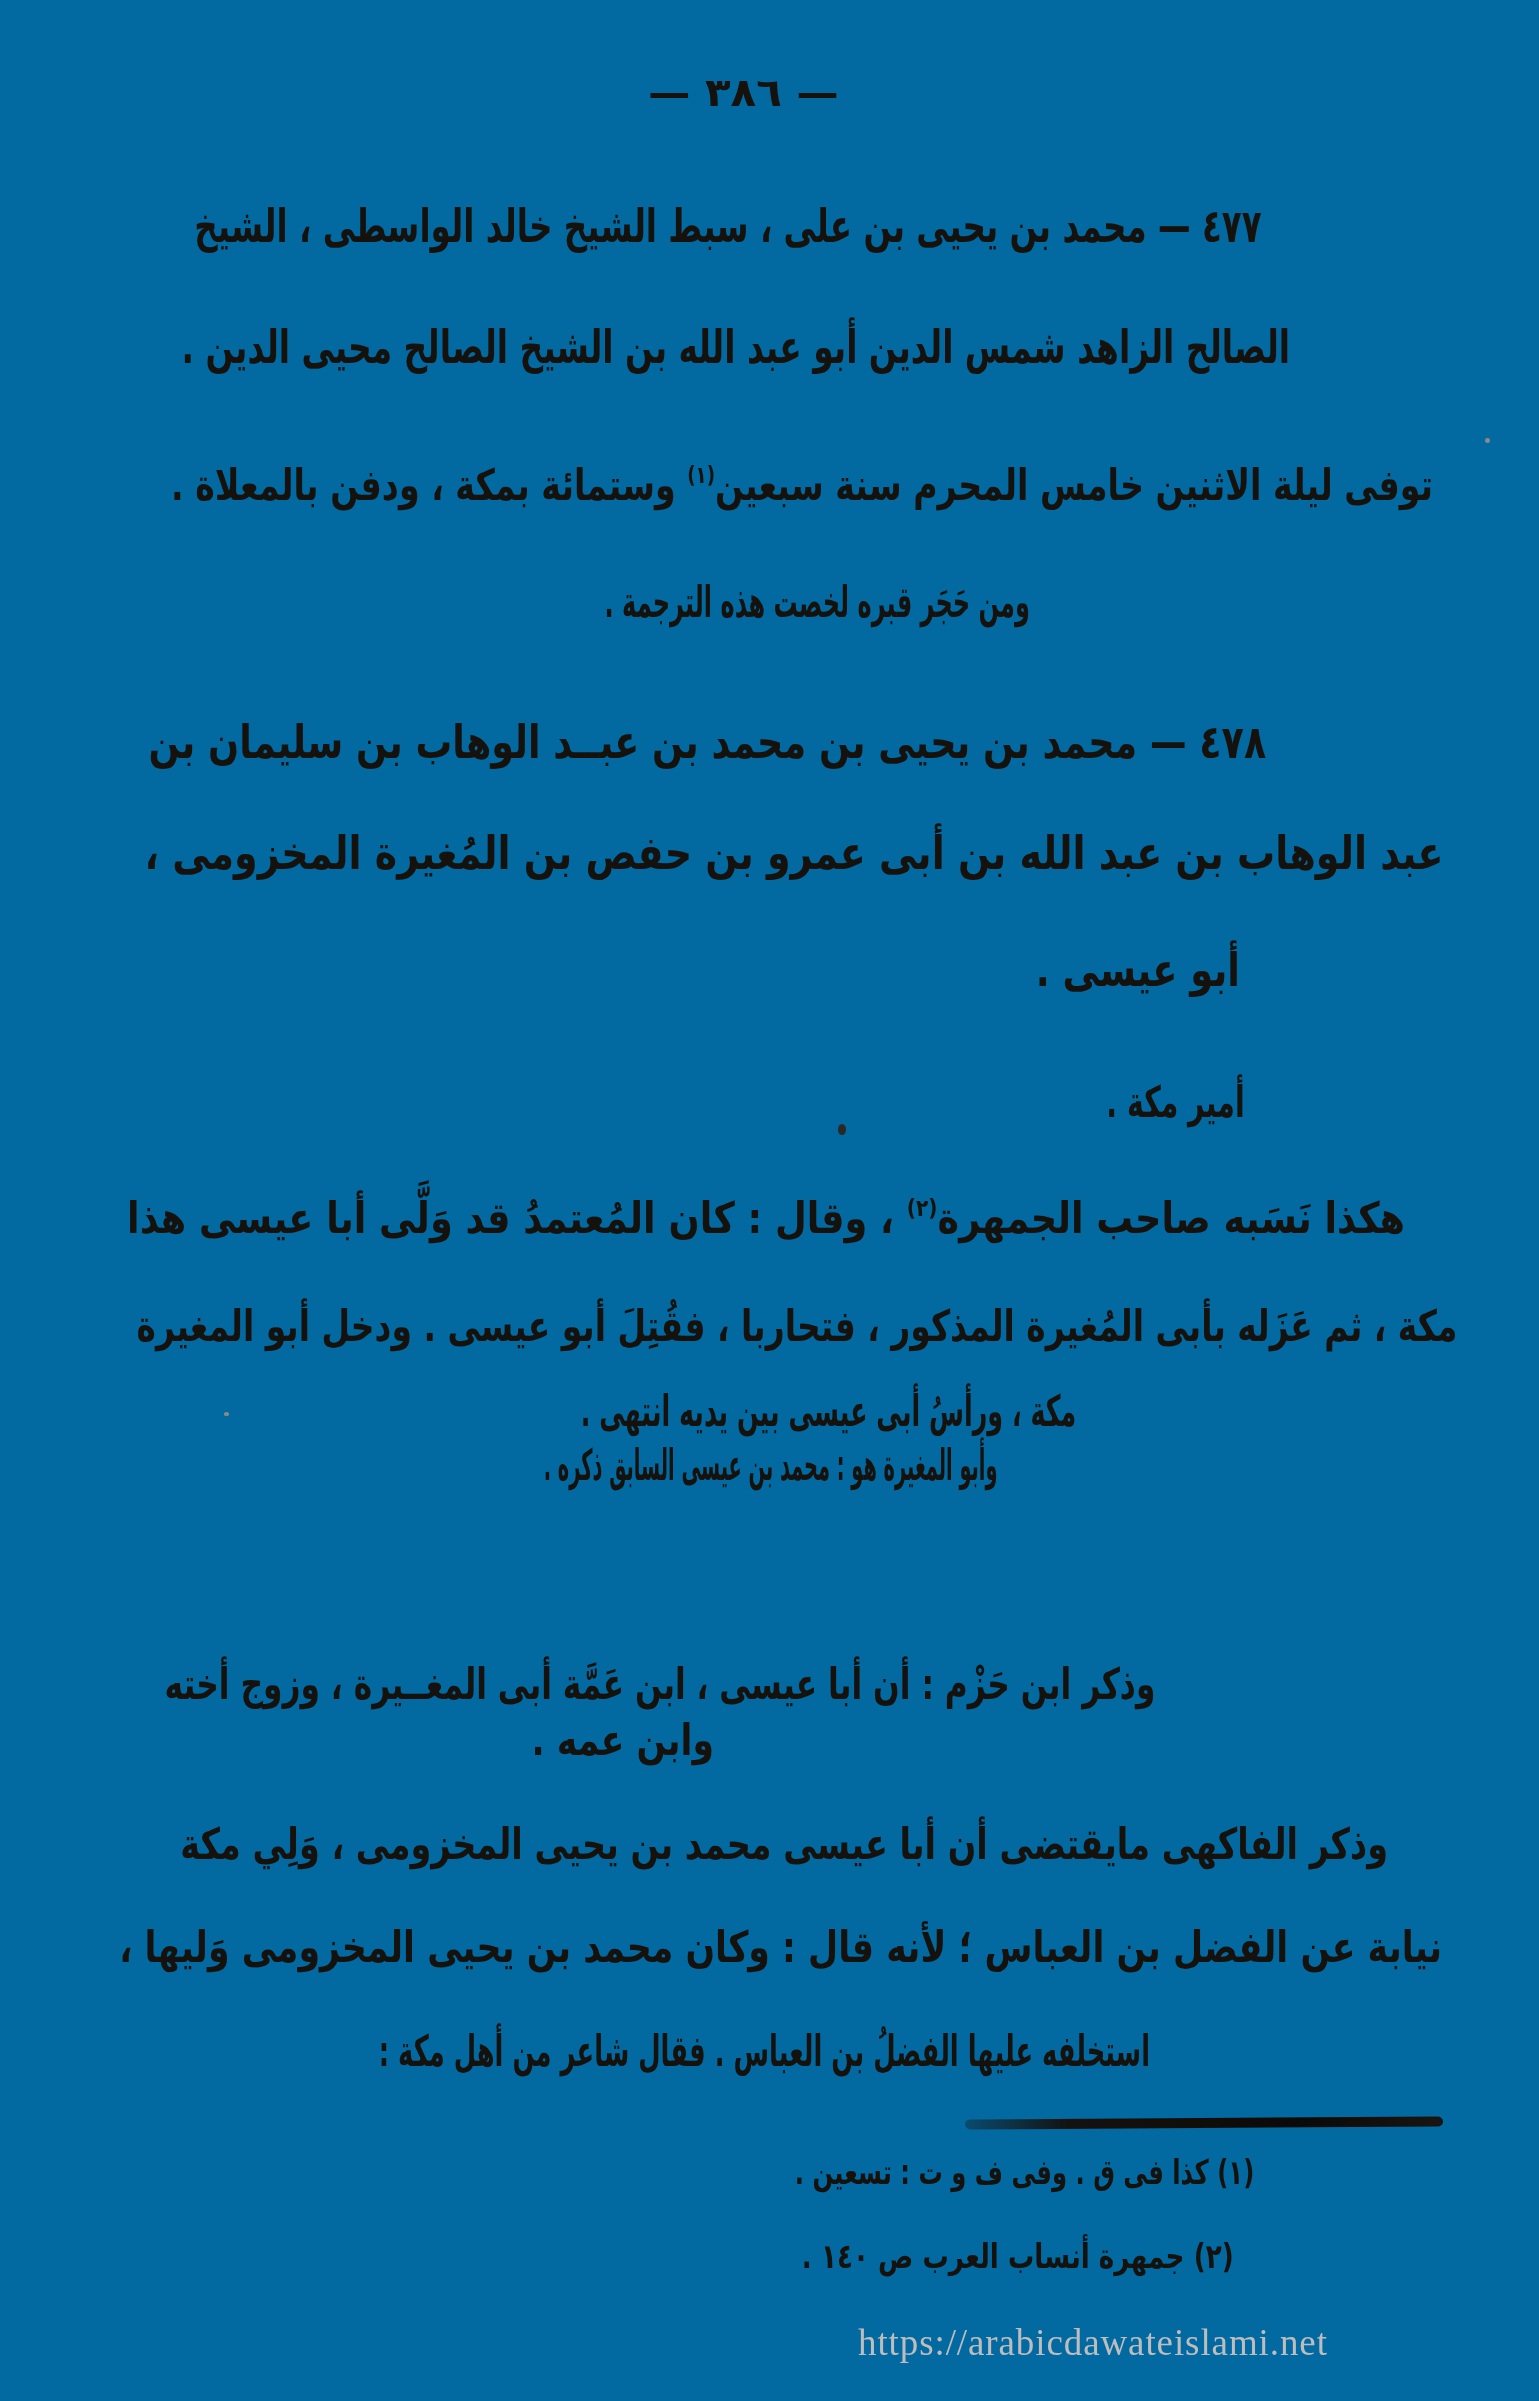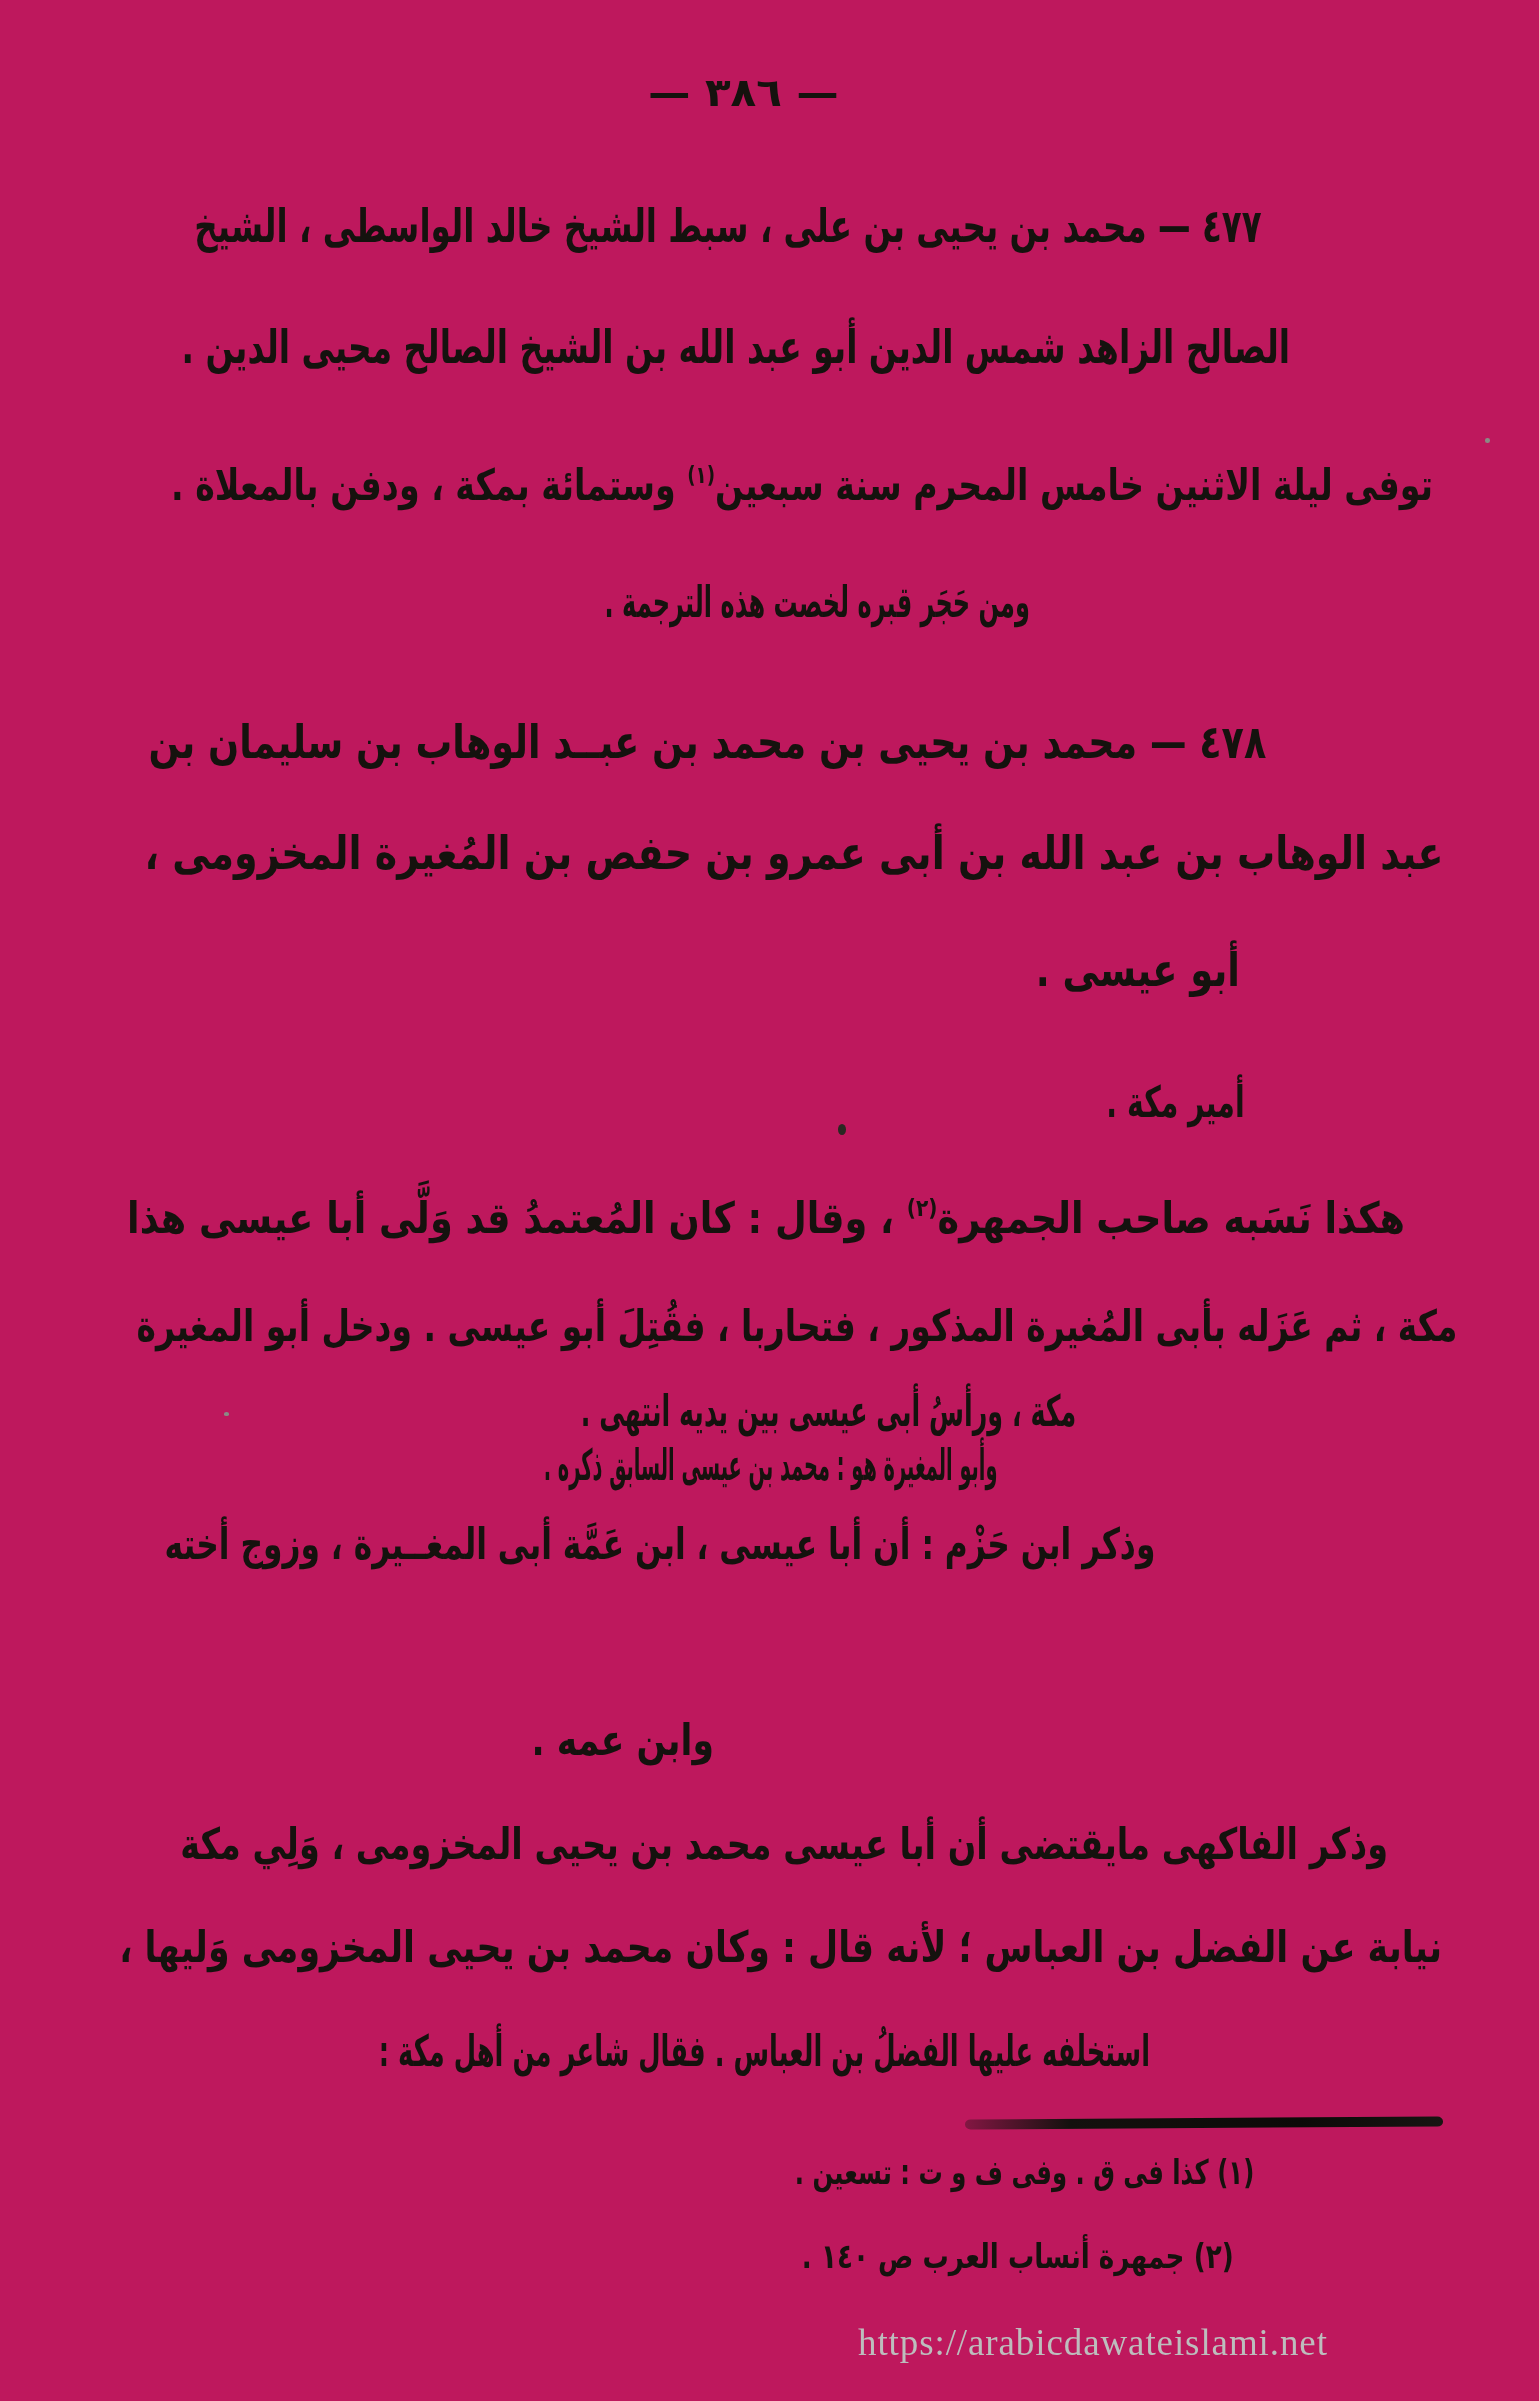--- a/index.html
+++ b/index.html
@@ -1,20 +1,20 @@
 <!DOCTYPE html>
 <html lang="ar" style="font-size:15px"><head>
 <meta charset="utf-8">
 <style>
   html,body{margin:0;padding:0;background:#e8e8e8;}
   .page{
     position:relative;
     width:1540px;height:2401px;
     margin:0 auto;
-    background:#be185d;
+    background:#0369a1;
     overflow:hidden;
     font-family:"DejaVu Sans","Liberation Sans",sans-serif;
     color:#15120e;
   }
   .line{
     position:absolute;
     direction:rtl;
     text-align:right;
     white-space:nowrap;
     overflow:visible;
@@ -92,21 +92,21 @@
     <span class="fit" style="transform: scaleX(0.766);">مكة ، ثم عَزَله بأبى المُغيرة المذكور ، فتحاربا ، فقُتِلَ أبو عيسى . ودخل أبو المغيرة</span>
   </div>
   <div class="line body" style="left:584px;top:1380px;width:492px;">
     <span class="fit" style="transform: scaleX(0.5897);">مكة ، ورأسُ أبى عيسى بين يديه  انتهى .</span>
   </div>
 
   <div class="line body" style="left:589px;top:1418px;width:408px;margin-top:16px;">
     <span class="fit" style="transform: scaleX(0.45);">وأبو المغيرة هو : محمد بن عيسى السابق ذكره .</span>
   </div>
 
-  <div class="line body" style="left:172px;top:1513px;width:983px;">
+  <div class="line body" style="left:172px;top:1653px;width:983px;">
     <span class="fit" style="transform: scaleX(0.7278);">وذكر ابن حَزْم : أن أبا عيسى ، ابن عَمَّة أبى المغــيرة ، وزوج أخته</span>
   </div>
   <div class="line body" style="left:533px;top:1709px;width:181px;">
     <span class="fit" style="transform: scaleX(0.8035);">وابن عمه .</span>
   </div>
 
   <div class="line body" style="left:190px;top:1813px;width:1198px;">
     <span class="fit" style="transform: scaleX(0.7792);">وذكر الفاكهى مايقتضى أن أبا عيسى محمد بن يحيى المخزومى ، وَلِي مكة</span>
   </div>
   <div class="line body" style="left:385px;top:2020px;width:765px;">

